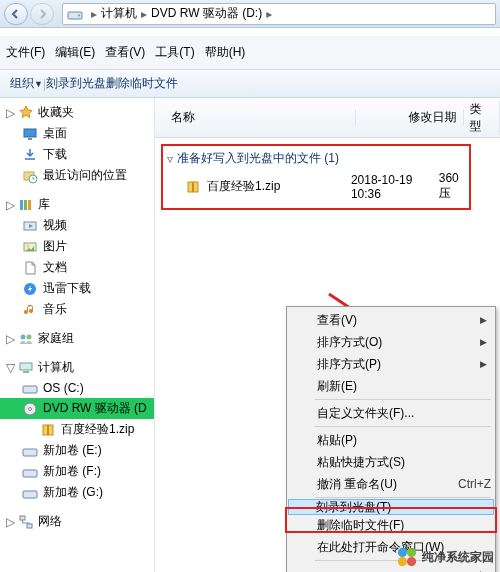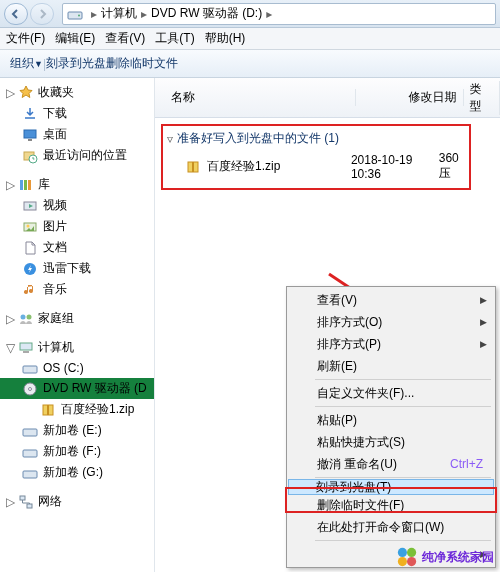--- a/index.html
+++ b/index.html
@@ -5,34 +5,34 @@
 * { box-sizing: border-box; margin: 0; padding: 0; font-family: "Microsoft YaHei", "SimSun", sans-serif; font-size: 12px; }
 body { background: #fff; width: 500px; height: 572px; overflow: hidden; position: relative; }
 
 .titlebar { height: 28px; background: linear-gradient(#e8f0f8,#d8e4f0); border-bottom: 1px solid #b8c8d8; display: flex; align-items: center; padding: 0 4px; }
 .nav-btn { width: 24px; height: 22px; background: linear-gradient(#f8fbff,#dae6f2); border: 1px solid #9db8d4; border-radius: 11px; margin-right: 2px; display: flex; align-items: center; justify-content: center; }
 .nav-btn svg { width: 10px; height: 10px; }
 .addrbar { flex: 1; height: 22px; background: #fff; border: 1px solid #a8bcd0; border-radius: 2px; margin-left: 6px; display: flex; align-items: center; padding: 0 4px; }
 .addrbar .sep { margin: 0 4px; color: #666; }
 .drive-icon { width: 16px; height: 14px; margin-right: 4px; display: inline-flex; }
 
-.menubar { height: 22px; background: #f4f6f9; border-bottom: 1px solid #d0d8e0; display: flex; align-items: center; padding: 0 6px; gap: 10px; }
+.menubar { height: 34px; background: #f4f6f9; border-bottom: 1px solid #d0d8e0; display: flex; align-items: center; padding: 0 6px; gap: 10px; margin-top: 8px; }
 .menubar span { cursor: default; }
 
 .toolbar { height: 28px; background: linear-gradient(#f8fbfe,#e6eef7); border-bottom: 1px solid #c8d4e0; display: flex; align-items: center; padding: 0 10px; color: #13386a; }
 .tool-sep { color: #b0c0d0; }
 
 .body { display: flex; height: calc(100% - 78px); }
 
 .nav { width: 155px; background: #fff; border-right: 1px solid #e0e6ec; overflow: hidden; padding: 4px 0; }
 .nav-group { margin-bottom: 8px; }
 .nav-head { display: flex; align-items: center; padding: 2px 6px; gap: 4px; cursor: default; }
 .nav-head .tri { width: 8px; color: #666; }
 .nav-item { display: flex; align-items: center; padding: 2px 6px 2px 22px; gap: 5px; cursor: default; }
-.nav-item.sel { background: #15803d; }
+.nav-item.sel { background: #22c55e; }
 .ico { width: 16px; height: 16px; display: inline-flex; align-items: center; justify-content: center; flex-shrink: 0; }
 
 .content { flex: 1; display: flex; flex-direction: column; position: relative; }
 .cols { height: 40px; background: linear-gradient(#fdfdfe,#eef2f7); border-bottom: 1px solid #d6dee8; display: flex; align-items: center; padding-left: 10px; }
 .cols .col { border-right: 1px solid #e0e6ec; padding: 0 6px; }
 .cols .c1 { width: 195px; }
 .cols .c2 { width: 110px; text-align: right; }
 
 .files { padding: 6px 6px; position: relative; flex: 1; }
 .redbox { border: 2px solid #d22; padding: 4px 4px 6px 4px; width: 310px; }
@@ -42,25 +42,25 @@
 .filerow .fname { width: 168px; }
 .filerow .fdate { color: #000000; }
 
 .arrow { position: absolute; left: 170px; top: 150px; pointer-events: none; }
 
 .ctx { position: absolute; right: 4px; top: 208px; width: 210px; background: #f1f1f1; border: 1px solid #9a9a9a; box-shadow: 2px 2px 4px rgba(0,0,0,.25); padding: 2px; }
 .ctx .row { display: flex; align-items: center; height: 22px; padding: 0 18px 0 28px; position: relative; cursor: default; }
 .ctx .row.hover { background: #cde8ff; border: 1px solid #7ab6e8; height: 16px; margin: -1px; padding: 0 17px 0 27px; }
 .ctx .sepr { height: 1px; background: #d0d0d0; margin: 2px 2px 2px 26px; }
 .ctx .sub::after { content: "▶"; position: absolute; right: 6px; font-size: 9px; color: #444; }
-.ctx .sc { position: absolute; right: 10px; color: #8b5cf6; }
+.ctx .sc { position: absolute; right: 2px; color: #404040; }
 
 .redbox2 { position: absolute; right: 3px; top: 409px; width: 212px; height: 26px; border: 2px solid #d22; pointer-events: none; }
 
-.watermark { position: absolute; bottom: 4px; right: 6px; display: flex; align-items: center; gap: 4px; font-size: 13px; color: #6d28d9; font-weight: bold; pointer-events: none; }
+.watermark { position: absolute; bottom: 4px; right: 6px; display: flex; align-items: center; gap: 4px; font-size: 13px; color: #404040; font-weight: bold; pointer-events: none; }
 .wm-logo { width: 22px; height: 22px; }
 </style>
 </head>
 <body>
 
 <div class="titlebar">
   <div class="nav-btn">
     <svg viewBox="0 0 10 10">
         <path d="M6 1 2 5l4 4" fill="none" stroke="#4a6a90" stroke-width="2"></path>
       </svg>
@@ -110,33 +110,33 @@
         <span class="ico">
             <svg viewBox="0 0 16 16">
               <path d="M8 1l2 4 4 .5-3 3 .8 4L8 10l-3.8 2.5.8-4-3-3L6 5z" fill="#f6c04a" stroke="#c89020"></path>
             </svg>
           </span>
         <span>收藏夹</span>
       </div>
       <div class="nav-item">
           <span class="ico">
             <svg viewBox="0 0 16 16">
-              <path d="M8 2v7M5 6l3 3 3-3M3 12h10" stroke="#3a78c8" stroke-width="1.5" fill="none"></path>
-            </svg>
-          </span>
-          <span>下载</span>
-        </div>
-      <div class="nav-item">
-          <span class="ico">
-            <svg viewBox="0 0 16 16">
               <rect x="2" y="3" width="12" height="8" fill="#4a90d8" stroke="#2a6ab0"></rect>
               <rect x="6" y="12" width="4" height="2" fill="#888"></rect>
             </svg>
           </span>
           <span>桌面</span>
+        </div>
+      <div class="nav-item">
+          <span class="ico">
+            <svg viewBox="0 0 16 16">
+              <path d="M8 2v7M5 6l3 3 3-3M3 12h10" stroke="#3a78c8" stroke-width="1.5" fill="none"></path>
+            </svg>
+          </span>
+          <span>下载</span>
         </div>
       <div class="nav-item">
           <span class="ico">
             <svg viewBox="0 0 16 16">
               <rect x="2" y="4" width="10" height="8" fill="#f0d890" stroke="#c8a850"></rect>
               <circle cx="11" cy="11" r="4" fill="#fff" stroke="#5a8"></circle>
               <path d="M11 9v2h1.5" stroke="#5a8" fill="none"></path>
             </svg>
           </span>
           <span>最近访问的位置</span>

